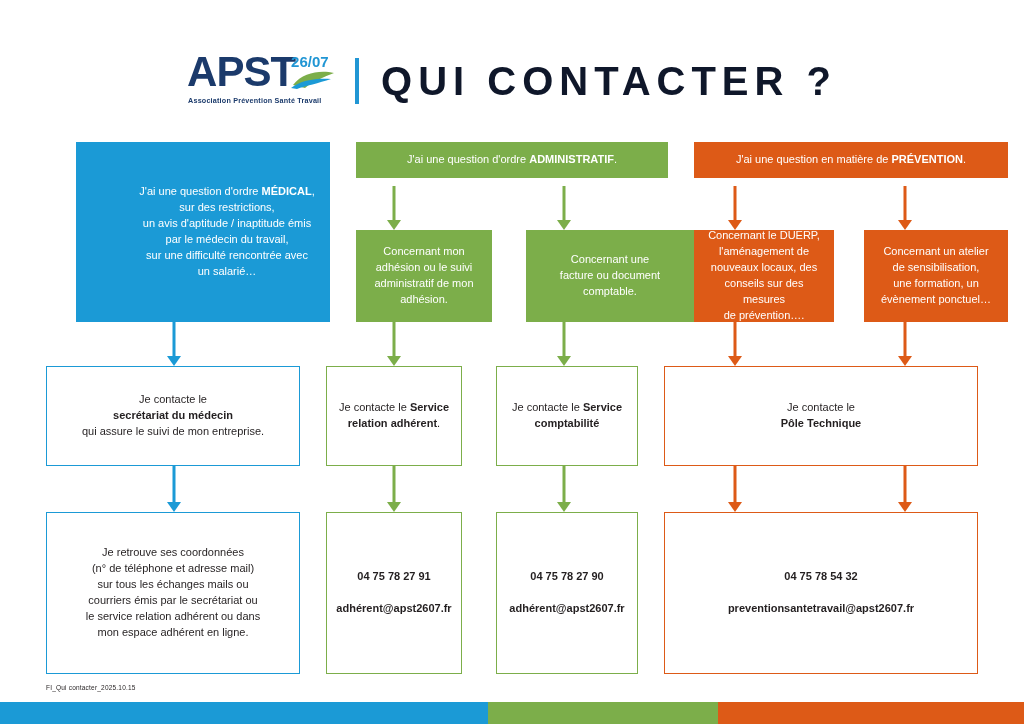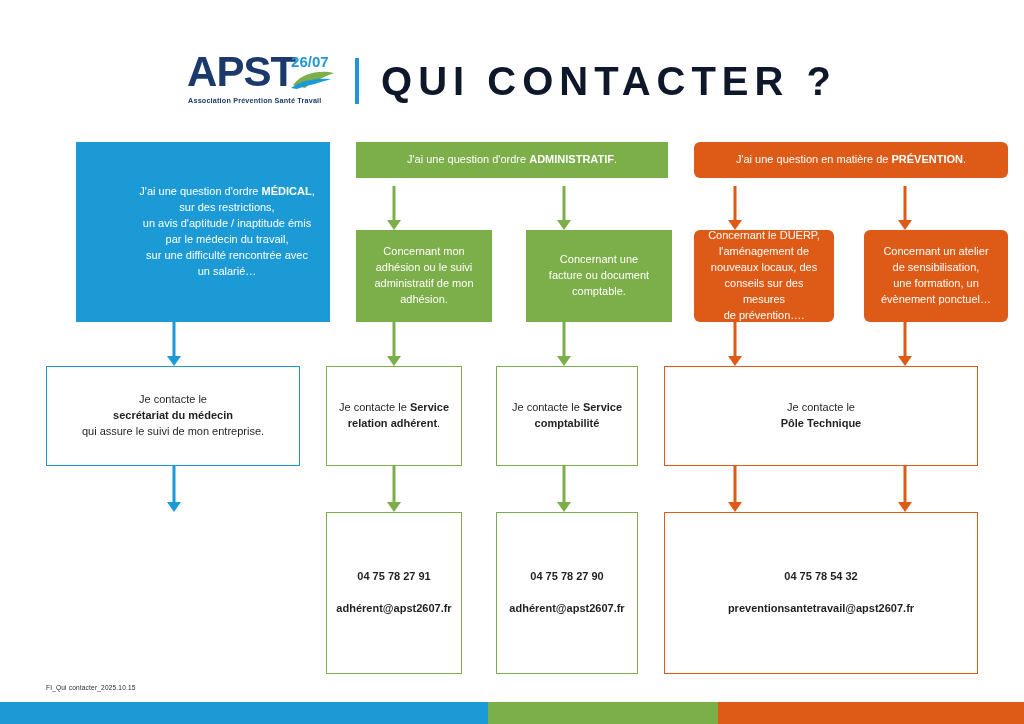--- a/index.html
+++ b/index.html
@@ -111,21 +111,21 @@
     padding: 4px 10px;
     width: 100%;
   }
   b { font-weight: bold; }
 
   
   .c-blue-bg   { background: #1b9ad6; }
   .c-blue-bd   { border: 1.6px solid #1b9ad6; color: #231f20; }
   .c-green-bg  { background: #7cae4a; }
   .c-green-bd  { border: 1.6px solid #7cae4a; color: #231f20; }
-  .c-orange-bg { background: #dd5a17; border-radius: 6px; }
+  .c-orange-bg { background: #dd5a17; }
   .c-orange-bd { border: 1.6px solid #dd5a17; color: #231f20; }
 
   
   .arrow {
     position: absolute;
   }
   .arrow .stem {
     position: absolute;
     left: 50%;
     top: 0;
@@ -215,20 +215,30 @@
       <b>secrétariat du médecin</b><br>
       qui assure le suivi de mon entreprise.
     </div>
   </div>
 
   <div class="arrow a-blue" style="left:166px; top:466px; width:16px; height:46px;">
     <div class="stem" style="height:36px;"></div>
     <div class="head"></div>
   </div>
 
+  <div class="box outline c-blue-bd" style="left:46px; top:512px; width:254px; height:162px; font-size:11px;">
+    <div class="inner">
+      Je retrouve ses coordonnées<br>
+      (n° de téléphone et adresse mail)<br>
+      sur tous les échanges mails ou<br>
+      courriers émis par le secrétariat ou<br>
+      le service relation adhérent ou dans<br>
+      mon espace adhérent en ligne.
+    </div>
+  </div>
 
   <div class="box filled c-green-bg" style="left:326px; top:142px; width:312px; height:36px; font-size:11px;">
     <div class="inner">
       J'ai une question d'ordre <b>ADMINISTRATIF</b>.
     </div>
   </div>
 
   <div class="arrow a-green" style="left:386px; top:186px; width:16px; height:44px;">
     <div class="stem" style="height:34px;"></div>
     <div class="head"></div>
@@ -236,21 +246,21 @@
   <div class="arrow a-green" style="left:556px; top:186px; width:16px; height:44px;">
     <div class="stem" style="height:34px;"></div>
     <div class="head"></div>
   </div>
 
   <div class="box filled c-green-bg" style="left:326px; top:230px; width:136px; height:92px; font-size:11px;">
     <div class="inner">
       Concernant mon<br>adhésion ou le suivi<br>administratif de mon<br>adhésion.
     </div>
   </div>
-  <div class="box filled c-green-bg" style="left:496px; top:230px; width:146px; height:92px; font-size:11px;">
+  <div class="box filled c-green-bg" style="left:496px; top:230px; width:168px; height:92px; font-size:11px;">
     <div class="inner">
       Concernant une<br>facture ou document<br>comptable.
     </div>
   </div>
 
   <div class="arrow a-green" style="left:386px; top:322px; width:16px; height:44px;">
     <div class="stem" style="height:34px;"></div>
     <div class="head"></div>
   </div>
   <div class="arrow a-green" style="left:556px; top:322px; width:16px; height:44px;">

